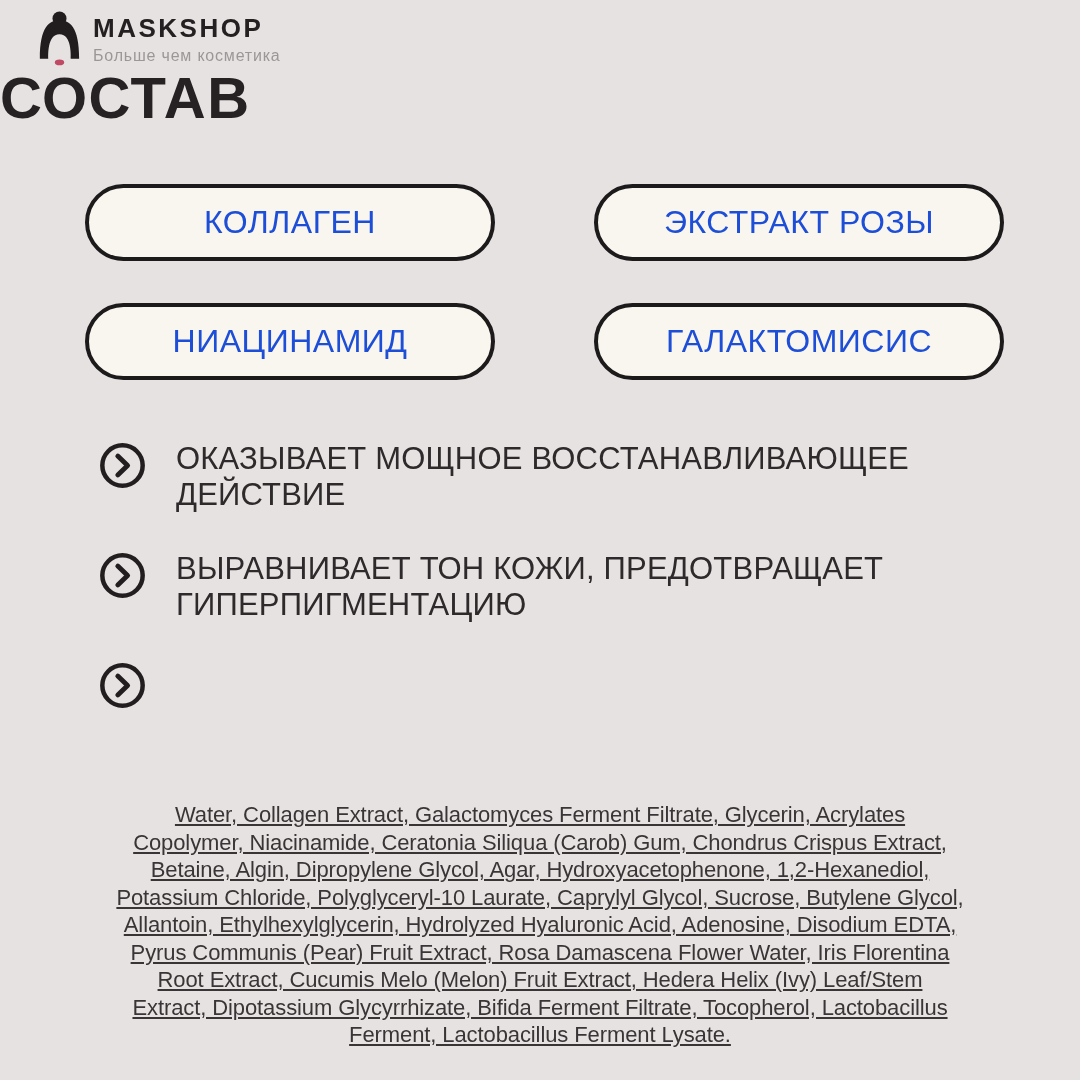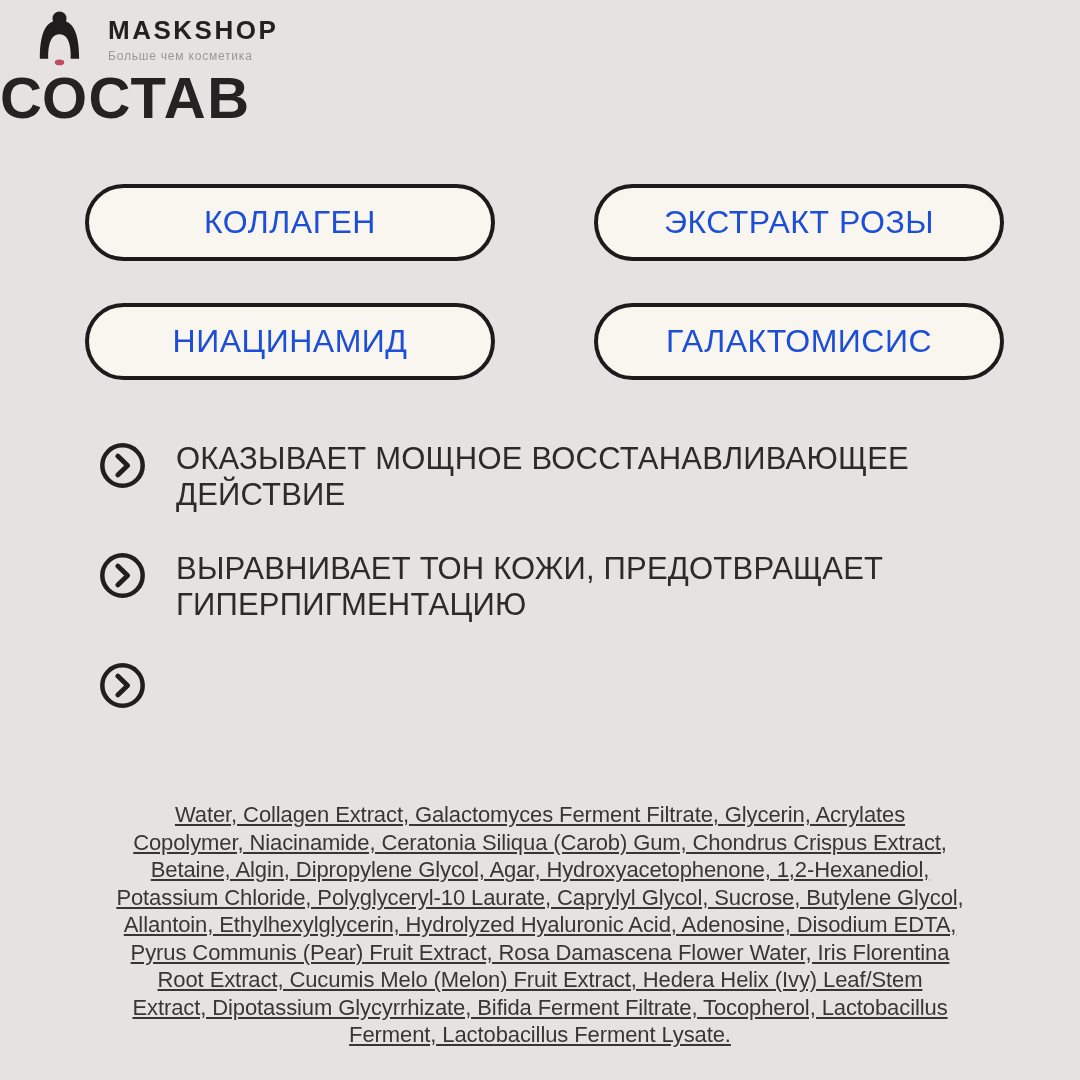--- a/index.html
+++ b/index.html
@@ -2,23 +2,23 @@
 <html><head>
 <meta charset="utf-8">
 <style>
   html,body{margin:0;padding:0;background:#cfcacb;}
   .canvas{
     position:relative;width:1080px;height:1080px;overflow:hidden;
     background:#e7e2e2;
     font-family:"Liberation Sans",sans-serif;color:#2b2829;
   }
   
-  .logo{position:absolute;top:10px;left:36px;display:flex;align-items:center;gap:25px;}
+  .logo{position:absolute;top:10px;left:36px;display:flex;align-items:center;gap:10px;}
   .logo-name{font-size:26px;font-weight:bold;letter-spacing:2.5px;color:#242021;}
-  .logo-tag{font-size:12px;color:#9b9697;letter-spacing:0.8px;margin-top:3px;}
+  .logo-tag{font-size:16px;color:#9b9697;letter-spacing:0.8px;margin-top:3px;}
   
   .title{position:absolute;top:64px;left:0;width:100%;text-align:left;
          font-size:58px;font-weight:bold;letter-spacing:1.5px;color:#262223;}
   
   .pill{position:absolute;width:410px;height:77px;box-sizing:border-box;
         background:#f9f6ef;border:4px solid #1d1a1b;border-radius:42px;
         display:flex;align-items:center;justify-content:center;
         font-size:32px;color:#1d4ed8;letter-spacing:0.5px;}
   #pill-0{left:85px;top:184px}
   #pill-1{left:594px;top:184px}

